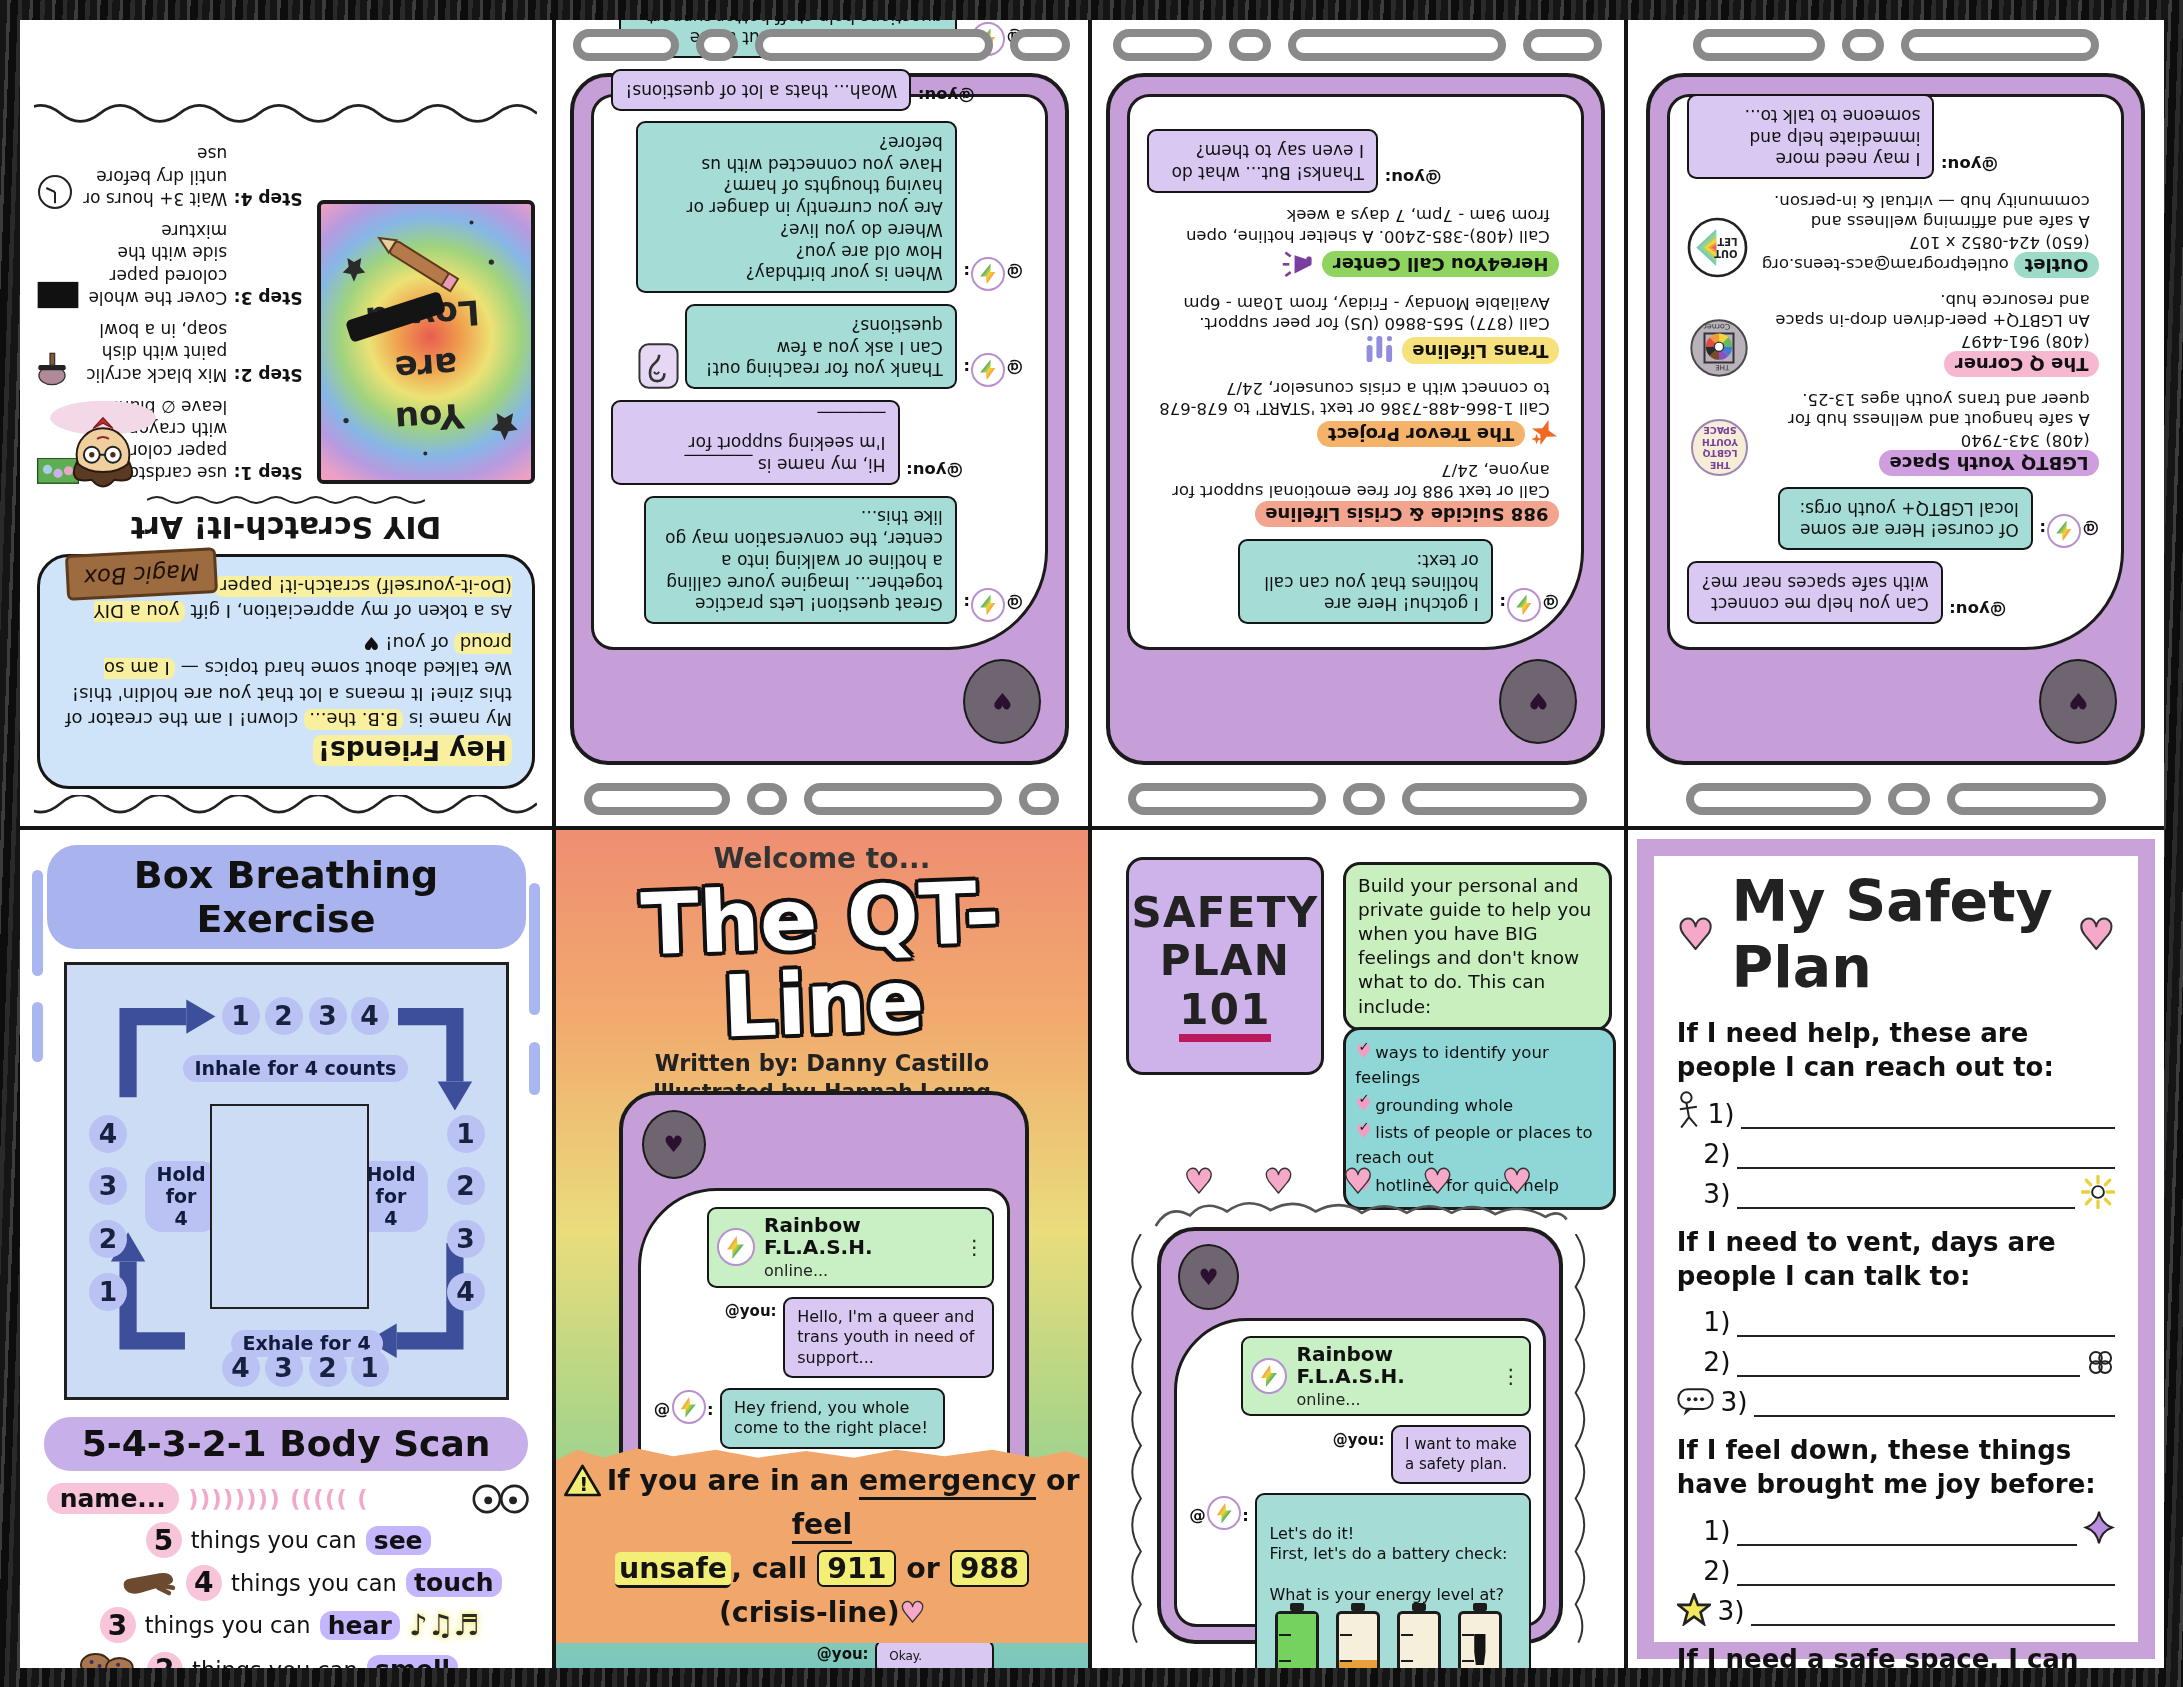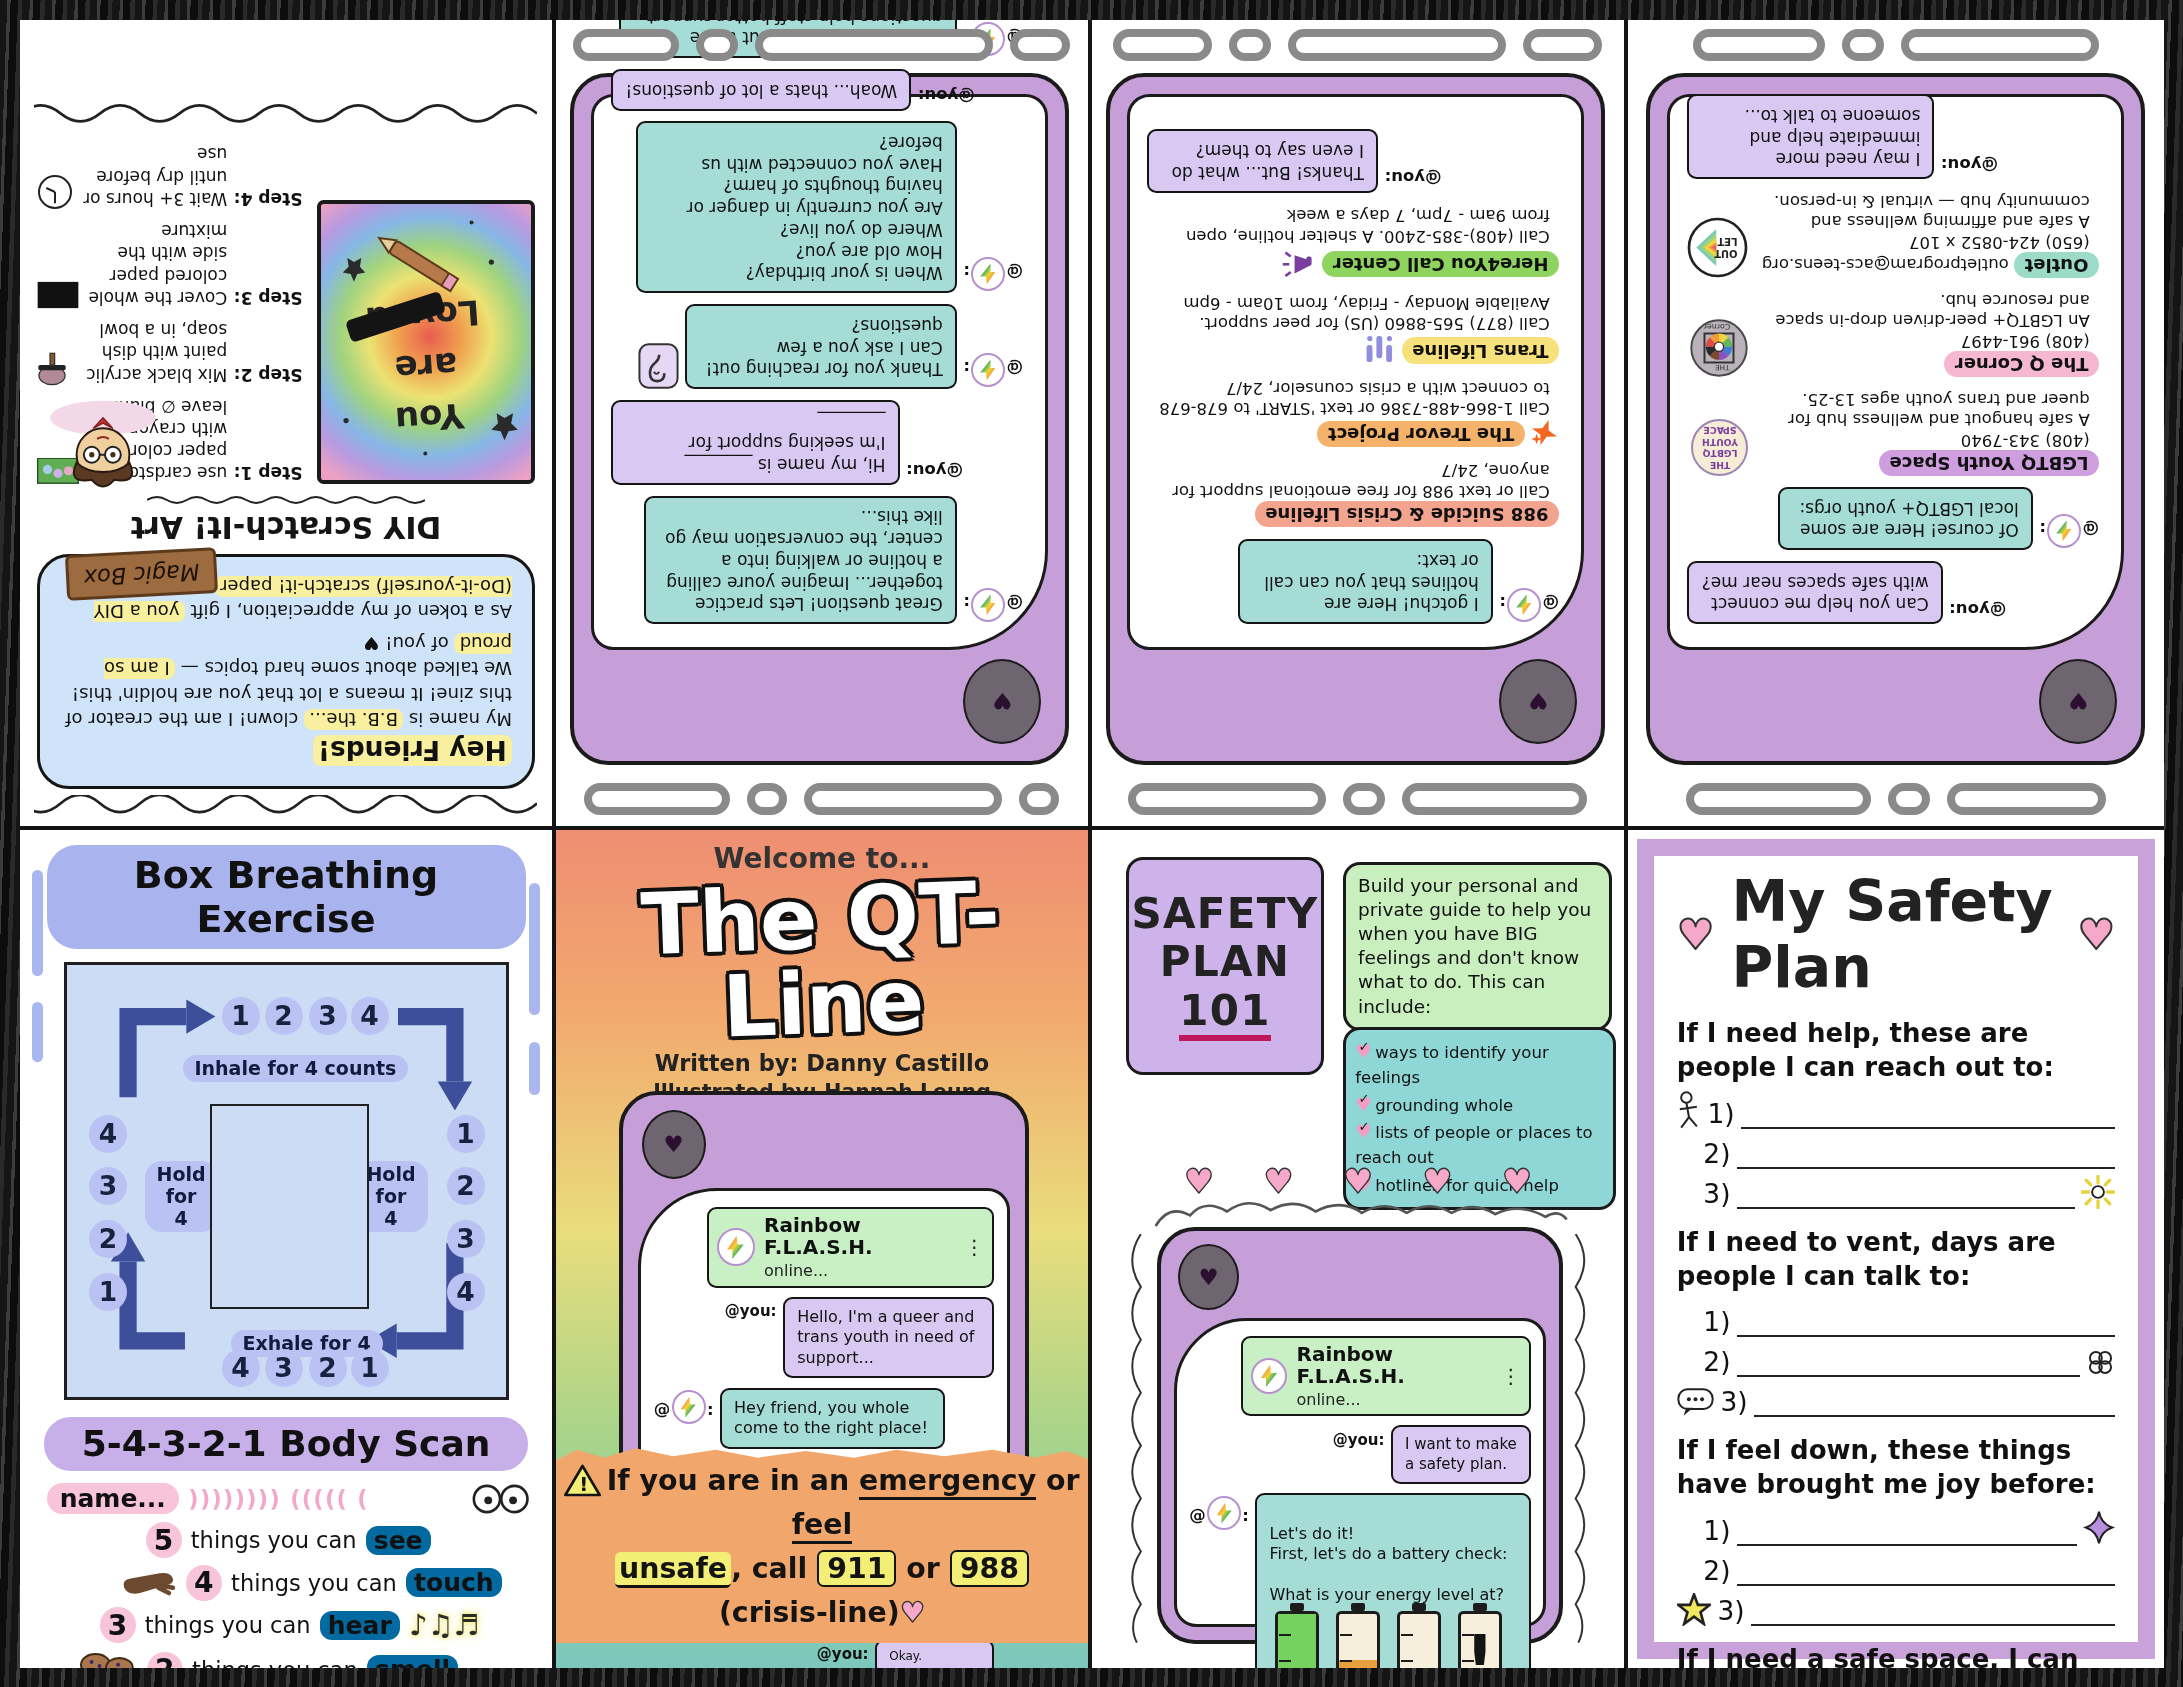--- a/index.html
+++ b/index.html
@@ -57,21 +57,21 @@
   .bb-lab{position:absolute;background:#b9c2f2;border-radius:17px;padding:2.6px 12px;font-size:19px;font-weight:bold;color:#101c3d;white-space:pre-line;text-align:center;}
   .bb-sq{position:absolute;left:143px;top:139px;width:159px;height:205px;background:#cbdcf4;border:2.6px solid #202020;}
   .sidedash{position:absolute;width:10.6px;border-radius:6.6px;background:#aab6ef;}
   .bs-title{margin:17px 24px 0 24px;background:#c7afe9;border-radius:26.5px;text-align:center;
     font-size:36px;font-weight:bold;color:#111;padding:6.6px 0;}
   .bs-name{margin:10.6px 0 0 26.5px;font-size:25px;font-weight:bold;color:#111;display:flex;align-items:center;gap:9.3px;}
   .bs-name .nm{background:#f7c4da;border-radius:16px;padding:1.3px 13.2px;}
   .bs-name .paren{color:#f2a9c9;font-size:22.5px;letter-spacing:1.3px;font-weight:bold;}
   .bs-item{display:flex;align-items:center;gap:9.3px;font-size:22.5px;color:#111;margin:6.6px 0 0 0;}
   .bs-item .num{background:#f7c4da;border-radius:50%;min-width:36px;height:36px;display:inline-flex;align-items:center;justify-content:center;font-size:28px;font-weight:bold;}
-  .bs-item .key{background:#0369a1;border-radius:12px;padding:0 8px;font-weight:bold;font-size:25px;}
+  .bs-item .key{background:#c4b5fd;border-radius:12px;padding:0 8px;font-weight:bold;font-size:25px;}
 
   
   .cover{position:absolute;inset:0;background:linear-gradient(180deg,#ee8e72 0%,#f2a96e 22%,#e9dd7c 48%,#a9d489 72%,#7cc7bd 100%);}
   .welcome{margin-top:12px;text-align:center;font-size:28px;font-weight:bold;color:#333;}
   .qt-title{text-align:center;font-size:85px;font-weight:bold;color:#fff;line-height:1;
      text-shadow:-3.3px -3.3px 0 #111,3.3px -3.3px 0 #111,-3.3px 3.3px 0 #111,3.3px 3.3px 0 #111,0 -4px 0 #111,0 4px 0 #111,-4px 0 0 #111,4px 0 0 #111;
      transform:rotate(-2deg);margin-top:1.3px;}
   .byline{text-align:center;font-size:22.5px;font-weight:bold;color:#222;margin-top:4px;}
   .cov-phone{left:63px;top:261px;width:410px;height:483px;}
   .chead{display:flex;align-items:center;gap:9.3px;background:#c9f0c4;border:2.6px solid #161616;border-radius:9.3px;padding:5.3px 8px;}
@@ -82,21 +82,21 @@
      clip-path:polygon(0 12px,4% 1.3px,9% 9.3px,15% 0,22% 8px,30% 1.3px,38% 9.3px,47% 2.6px,56% 9.3px,64% 1.3px,73% 8px,82% 1.3px,90% 9.3px,96% 2.6px,100% 10.6px,100% 100%,0 100%);
      text-align:center;font-size:28.4px;font-weight:bold;color:#141414;line-height:1.55;}
   .emerg .u{border-bottom:3.3px solid #141414;}
   .emerg .call{background:#f3ee75;border:2.6px solid #141414;border-radius:6.6px;padding:0 8px;}
   .emerg .uy{background:#f3ee75;border-bottom:3.3px solid #141414;border-radius:5.3px;padding:0 4px;}
 
   
   .sp-box{position:absolute;border:3.3px solid #1a1a1a;border-radius:17px;}
   .sp-title{left:34px;top:26.5px;width:198px;height:218px;background:#cdb3ea;display:flex;flex-direction:column;
      align-items:center;justify-content:center;font-weight:bold;color:#222;font-size:42px;line-height:1.15;letter-spacing:1.3px;}
-  .sp-title .l3{border-bottom:6px solid #be185d;}
+  .sp-title .l3{border-bottom:8px solid #be185d;}
   .sp-desc{left:251px;top:32px;width:269px;background:#c9efbf;font-size:18.5px;color:#111;padding:9.3px 12px;line-height:1.3;}
   .sp-list{left:251px;top:197px;width:273px;background:#8fd7d7;font-size:16.5px;color:#111;padding:8px 9.3px;line-height:1.5;}
   .chk{position:relative;display:inline-block;width:20px;color:#f29ec4;font-size:18.5px;}
   .chk i{position:absolute;left:3.3px;top:-1.3px;color:#222;font-style:normal;font-size:13.2px;}
   .hearts5{position:absolute;left:0;right:0;top:331px;display:flex;justify-content:center;gap:49px;
      color:#f6a8c8;font-size:34px;-webkit-text-stroke:1.3px #333;}
   .sp-phone{left:65px;top:397px;width:406px;height:417px;}
   .batt-row{display:flex;gap:17px;justify-content:flex-start;margin:5.3px 0 0 5.3px;}
   .batt{width:44px;height:98px;border:3.3px solid #1c1c1c;border-radius:5.3px;background:#f6efdc;position:relative;}
   .batt::before{content:"";position:absolute;top:-10.6px;left:12px;width:14.6px;height:8px;background:#1c1c1c;border-radius:2px;}

